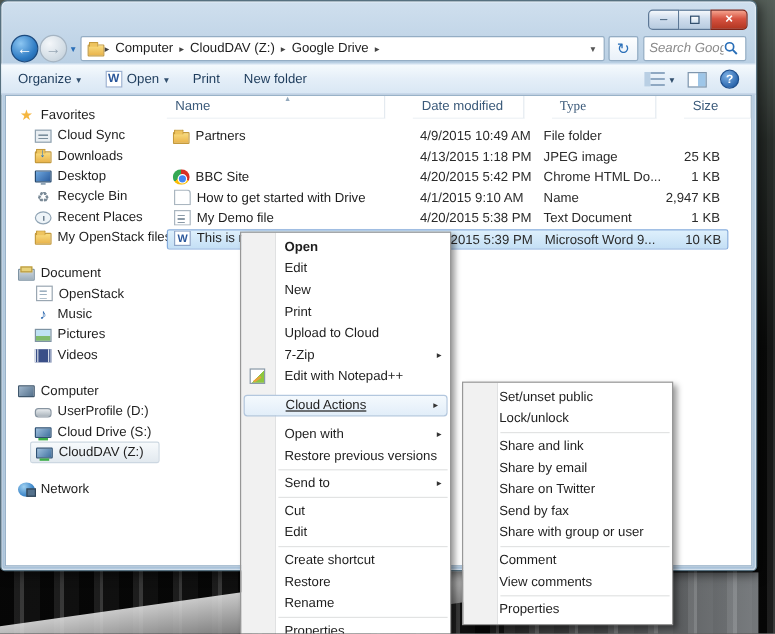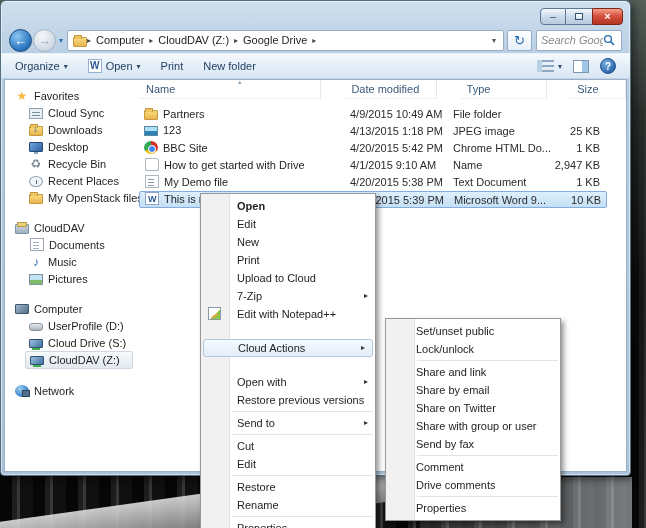--- a/index.html
+++ b/index.html
@@ -124,21 +124,21 @@
     background:conic-gradient(#d93025 0 33%, #fbbc05 33% 66%, #34a853 66% 100%); }
   .ic-chrome::after { content:""; position:absolute; left:3.5px; top:3.5px; width:6px; height:6px;
     background:#4285f4; border:1.5px solid #fff; border-radius:50%; }
   .ic-npp { background:linear-gradient(135deg,#ffffff 55%,#8dc63f 55%); border:1px solid #8a9aa8; width:13px; height:13px; }
   .ic-npp::after { content:""; position:absolute; left:2px; top:7px; width:7px; height:2px; background:#e8a33d; transform:rotate(-35deg); }
 
   
   .filepane { flex:1; position:relative; }
   .headers { position:absolute; top:0; left:0; right:0; height:19px; display:flex; color:#3b5a7a;gap:23px; }
   .hcell { height:19px; padding:3px 0 0 7px; border-right:1px solid #e4eaf0; border-bottom:1px solid #eef2f6; position:relative; }
-  .h-name { width:205px; } .h-date { width:103px; } .h-type { width:98px; } .h-size { width:62px; }
+  .h-name { width:205px; } .h-date { width:103px; } .h-type { width:98px;font-family:Liberation Serif, serif; } .h-size { width:62px; }
   .sortarrow { position:absolute; top:-2px; left:99px; font-size:7px; color:#93a9bd; }
   .rowlist { position:absolute; top:26px; left:0; right:19px;text-decoration:underline; }
   .frow { height:17px; position:relative; }
   .frow.sel { background:linear-gradient(180deg,#def0fc,#c4dff5); border:1px solid #84acdd; border-radius:2px; }
   .fr-name { position:absolute; left:5px; top:1px; width:198px; display:flex; align-items:center; gap:5px; white-space:nowrap; overflow:hidden; }
   .frow.sel .fr-name { top:0; }
   .fr-date { position:absolute; left:211px; top:2px; color:#2b2b2b; }
   .fr-type { position:absolute; left:314px; top:2px; color:#2b2b2b; }
   .fr-size { position:absolute; left:395px; top:2px; width:66px; text-align:right; color:#2b2b2b; }
 
@@ -146,21 +146,21 @@
   .menu { position:absolute; width:176px; z-index:10; padding:3px 0; color:#1e1e1e;
     background:linear-gradient(90deg,#f1f1f1 0,#f1f1f1 28px,#e0e1e2 28px,#e0e1e2 29px,#ffffff 29px);
     border:1px solid #979797; box-shadow:3px 3px 5px rgba(0,0,0,.4); }
   #ctx { left:200px; top:193px; }
   #sub { left:385px; top:318px; }
   .mi { height:18px; line-height:18px; padding-left:36px; position:relative; white-space:nowrap; }
   #sub .mi { padding-left:30px; }
   .mi .arrow { position:absolute; right:7px; top:0; font-size:8px; color:#333; }
   .mi.bold { font-weight:bold; }
   .mi.hl { background:linear-gradient(180deg,#f4f9fd,#e2eef9); border:1px solid #b3c7de; border-radius:3px;
-    margin:16px 2px; height:18px; line-height:16px; padding-left:34px; }
+    margin:6px 2px; height:18px; line-height:16px; padding-left:34px;text-decoration:underline; }
   .msep { height:1px; background:#e2e3e3; margin:2px 2px 2px 31px; }
   .mi .ic { position:absolute; left:7px; top:2px; }
 </style>
 </head>
 <body>
 
 <div class="desktop"></div>
 <div class="beam"></div>
 <div class="haze"></div>
 
@@ -255,33 +255,37 @@
         </div>
         <div class="s-item">
           <span class="ic ic-folder"></span>
           <span>My OpenStack files</span>
         </div>
       </div>
 
       <div class="sect">
         <div class="sect-h">
           <span class="ic ic-lib"></span>
-          <span>CloudDAV</span>
+          <span>Document</span>
         </div>
         <div class="s-item">
           <span class="ic ic-doc"></span>
-          <span>Documents</span>
+          <span>OpenStack</span>
         </div>
         <div class="s-item">
           <span class="ic ic-music">♪</span>
           <span>Music</span>
         </div>
         <div class="s-item">
           <span class="ic ic-pic"></span>
           <span>Pictures</span>
+        </div>
+        <div class="s-item">
+          <span class="ic ic-video"></span>
+          <span>Videos</span>
         </div>
       </div>
 
       <div class="sect sect-computer">
         <div class="sect-h">
           <span class="ic ic-computer"></span>
           <span>Computer</span>
         </div>
         <div class="s-item">
           <span class="ic ic-drive"></span>
@@ -320,24 +324,20 @@
         <div class="frow">
           <span class="fr-name">
               <span class="ic ic-folder"></span>
               <span>Partners</span>
             </span>
           <span class="fr-date">4/9/2015 10:49 AM</span>
           <span class="fr-type">File folder</span>
           <span class="fr-size"></span>
         </div>
         <div class="frow">
-          <span class="fr-name">
-              <span class="ic ic-img"></span>
-              <span>123</span>
-            </span>
           <span class="fr-date">4/13/2015 1:18 PM</span>
           <span class="fr-type">JPEG image</span>
           <span class="fr-size">25 KB</span>
         </div>
         <div class="frow">
           <span class="fr-name">
               <span class="ic ic-chrome"></span>
               <span>BBC Site</span>
             </span>
           <span class="fr-date">4/20/2015 5:42 PM</span>
@@ -386,33 +386,34 @@
   <div class="mi"><span class="ic ic-npp"></span><span>Edit with Notepad++</span></div>
   <div class="mi hl"><span>Cloud Actions</span><span class="arrow">▸</span></div>
   <div class="mi"><span>Open with</span><span class="arrow">▸</span></div>
   <div class="mi"><span>Restore previous versions</span></div>
   <div class="msep"></div>
   <div class="mi"><span>Send to</span><span class="arrow">▸</span></div>
   <div class="msep"></div>
   <div class="mi"><span>Cut</span></div>
   <div class="mi"><span>Edit</span></div>
   <div class="msep"></div>
+  <div class="mi"><span>Create shortcut</span></div>
   <div class="mi"><span>Restore</span></div>
   <div class="mi"><span>Rename</span></div>
   <div class="msep"></div>
   <div class="mi"><span>Properties</span></div>
 </div>
 
 <div class="menu" id="sub">
   <div class="mi"><span>Set/unset public</span></div>
   <div class="mi"><span>Lock/unlock</span></div>
   <div class="msep"></div>
   <div class="mi"><span>Share and link</span></div>
   <div class="mi"><span>Share by email</span></div>
   <div class="mi"><span>Share on Twitter</span></div>
+  <div class="mi"><span>Send by fax</span></div>
   <div class="mi"><span>Share with group or user</span></div>
-  <div class="mi"><span>Send by fax</span></div>
   <div class="msep"></div>
   <div class="mi"><span>Comment</span></div>
-  <div class="mi"><span>Drive comments</span></div>
+  <div class="mi"><span>View comments</span></div>
   <div class="msep"></div>
   <div class="mi"><span>Properties</span></div>
 </div>
 
 </body></html>

